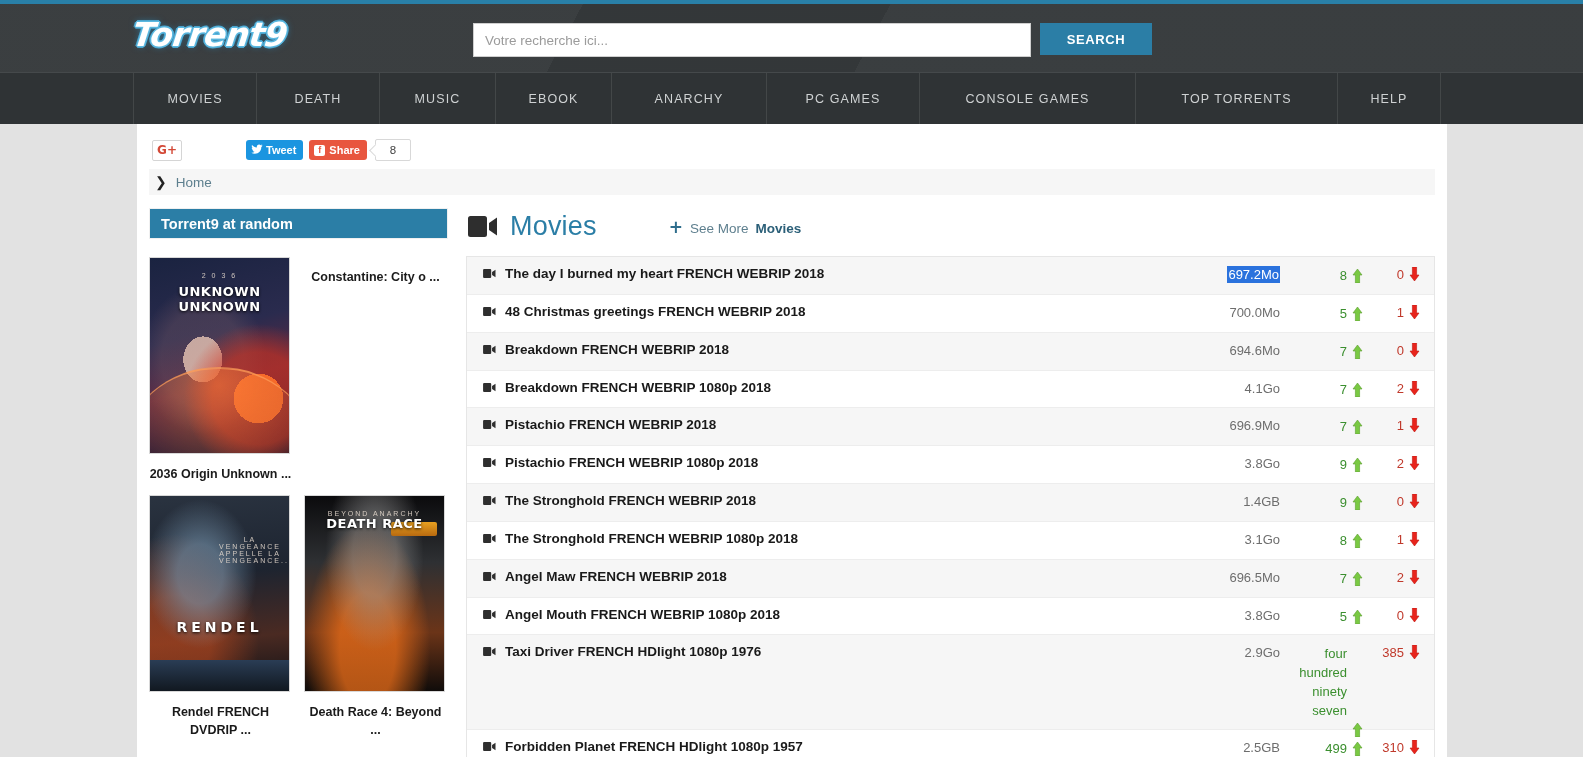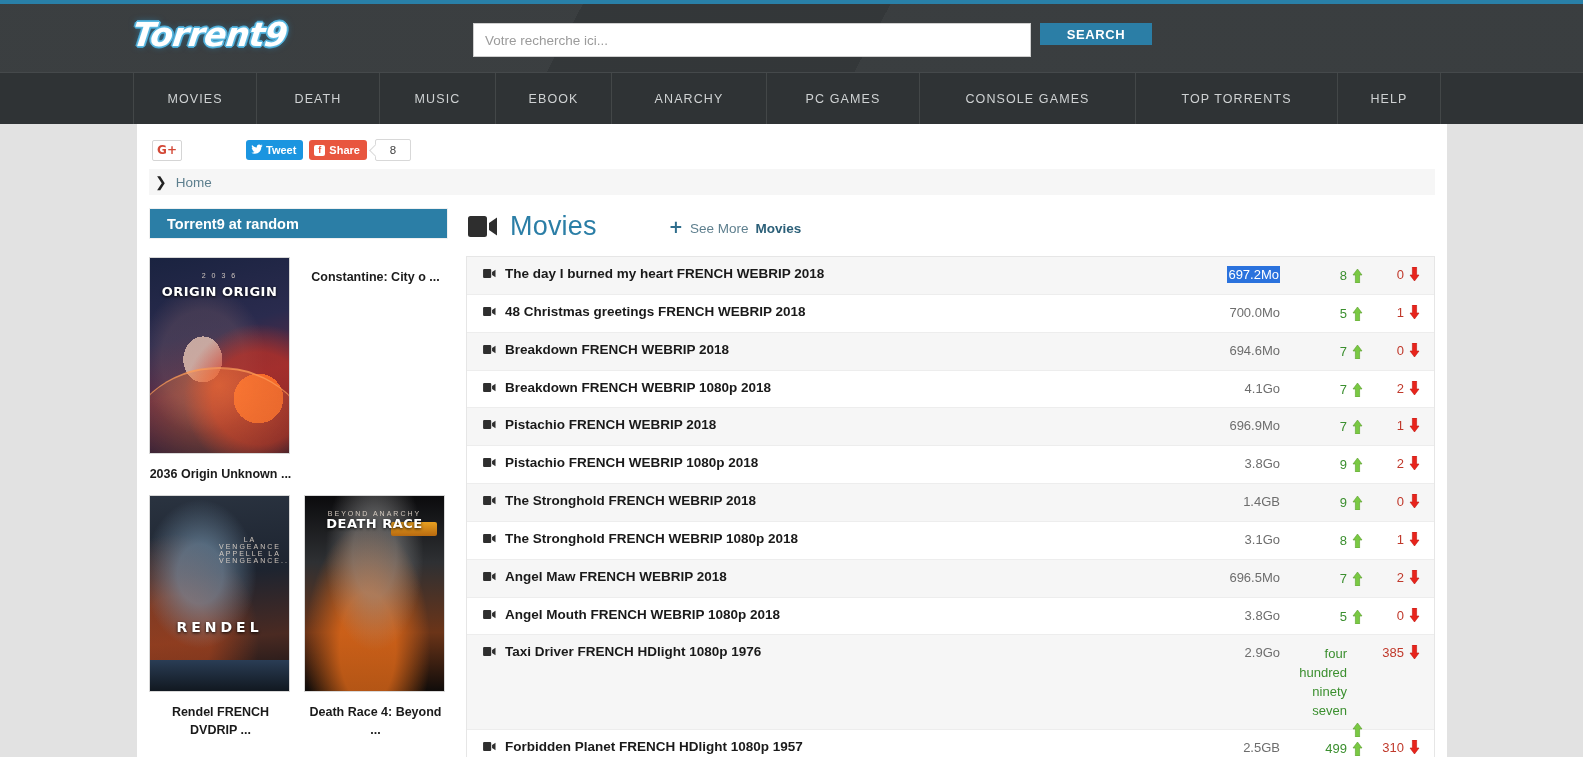--- a/index.html
+++ b/index.html
@@ -47,21 +47,21 @@
     border: 1px solid #cfcfcf;
     background: #ffffff;
     font-size: 13.5px;
     color: #555;
     padding: 0 11px;
     outline: none;
     font-family: "Liberation Sans", sans-serif;
   }
   .search-input::placeholder { color: #9b9b9b; }
   .search-btn {
-    width: 112px; height: 22px;
+    width: 112px; height: 32px;
     margin-left: 9px;
     background: #2b7ea6;
     border: none;
     color: #ffffff;
     font-size: 13px;
     font-weight: bold;
     letter-spacing: 0.6px;
     cursor: pointer;
     font-family: "Liberation Sans", sans-serif;
   }
@@ -185,21 +185,21 @@
 
   
   .sidebar { width: 299px; flex: 0 0 299px; }
   .sb-header {
     background: #2b7ea6;
     color: #fff;
     font-size: 14.5px;
     font-weight: bold;
     height: 31px;
     display: flex; align-items: center;
-    padding-left: 17px;
+    padding-left: 11px;
     border: 1px solid #f0f0f0;
   }
   .posters {
     display: grid;
     grid-template-columns: 143px 143px;
     gap: 12px;
     padding-top: 18px;
   }
   .poster-cell { width: 143px; }
   .poster {
@@ -454,21 +454,21 @@
 
     <div class="cols">
 
       <aside class="sidebar">
         <div class="sb-header">Torrent9 at random</div>
         <div class="posters" id="posters-root">
             <div class="poster-cell">
               <div class="poster">
                 <div class="art-origin"></div>
                 <div class="poster-sub" style="top: 14px;">2 0 3 6</div>
-                <div class="poster-title" style="top: 26px;">ORIGIN ORIGIN</div>
+                <div class="poster-title" style="top: 26px;">UNKNOWN UNKNOWN</div>
               </div>
               <div class="poster-caption">2036 Origin Unknown ...</div>
             </div>
             <div class="poster-cell">
               <div class="poster-caption">Constantine: City o ...</div>
             </div>
             <div class="poster-cell">
               <div class="poster">
                 <div class="art-rendel"></div>
                 <div class="poster-sub" style="top: 40px; right: 8px; left: auto; width: 62px;">LA VENGEANCE APPELLE LA VENGEANCE...</div>

